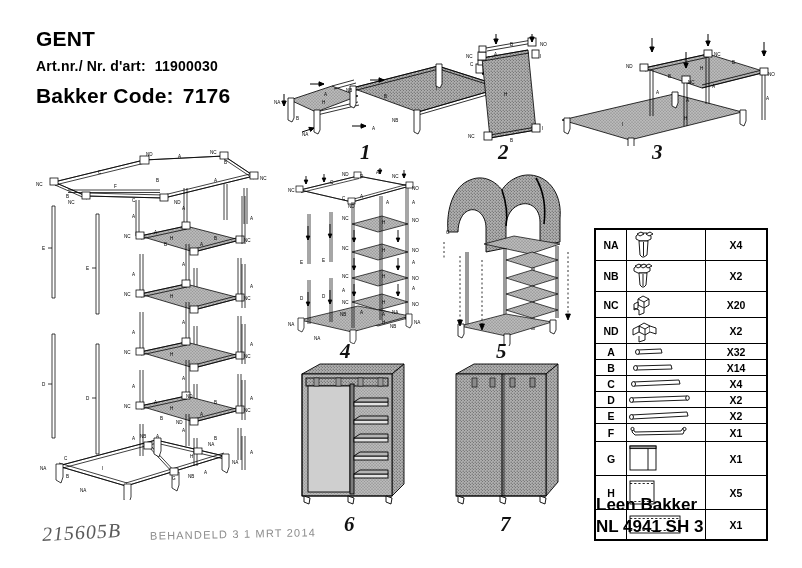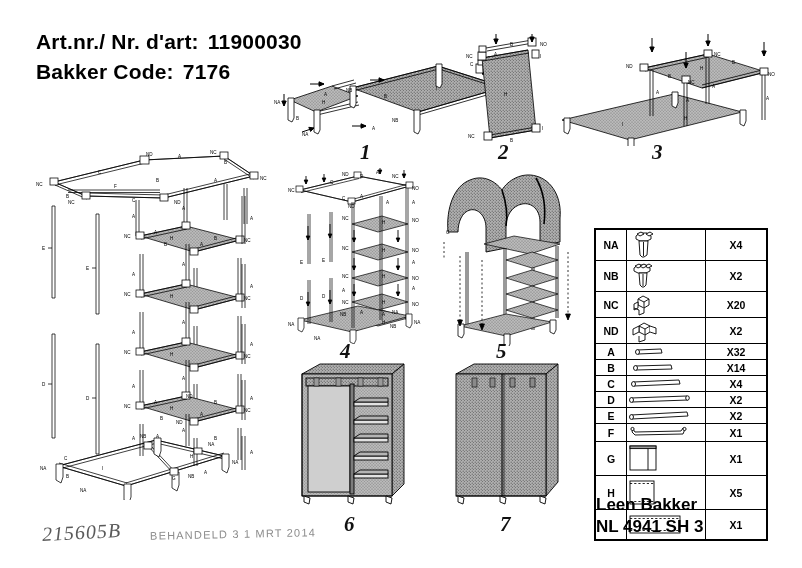--- a/index.html
+++ b/index.html
@@ -4,21 +4,21 @@
 <style>
   html,body{margin:0;padding:0;background:#fff;}
   body{width:802px;height:568px;position:relative;overflow:hidden;
        font-family:"Liberation Sans",sans-serif;color:#000;}
   .abs{position:absolute;}
 
   
   #header{left:36px;top:27px;}
   #header .line{font-weight:bold;letter-spacing:.2px;white-space:nowrap;}
   #title-line{font-size:21px;line-height:24px;}
-  #art-line{font-size:21px;line-height:30px;}
+  #art-line{font-size:14px;line-height:30px;}
   #batch-line{font-size:21px;line-height:30px;}
   #art-line .val,#batch-line .val{margin-left:9px;}
 
   
   .stepnum{font-family:"Liberation Serif",serif;font-style:italic;
            font-weight:bold;font-size:21px;color:#111;}
 
   
   #parts-table{left:594px;top:228px;width:172px;border:1.4px solid #000;
                border-collapse:collapse;}
@@ -41,20 +41,21 @@
          letter-spacing:1.2px;font-family:"Liberation Sans",sans-serif;
          transform:rotate(-1.2deg);white-space:nowrap;}
 
   svg{display:block;}
   .lbl{font-size:4.6px;font-family:"Liberation Sans",sans-serif;fill:#000;}
 </style>
 </head>
 <body>
 
 <div class="abs" id="header">
+  <div class="line" id="title-line">GENT</div>
   <div class="line" id="art-line">
     <span>Art.nr./ Nr. d'art:</span><span class="val">11900030</span>
   </div>
   <div class="line" id="batch-line">
     <span>Bakker Code:</span><span class="val">7176</span>
   </div>
 </div>
 
 <div class="abs" style="left:266px;top:40px;">
 <svg width="260" height="105" viewBox="0 0 260 105">

